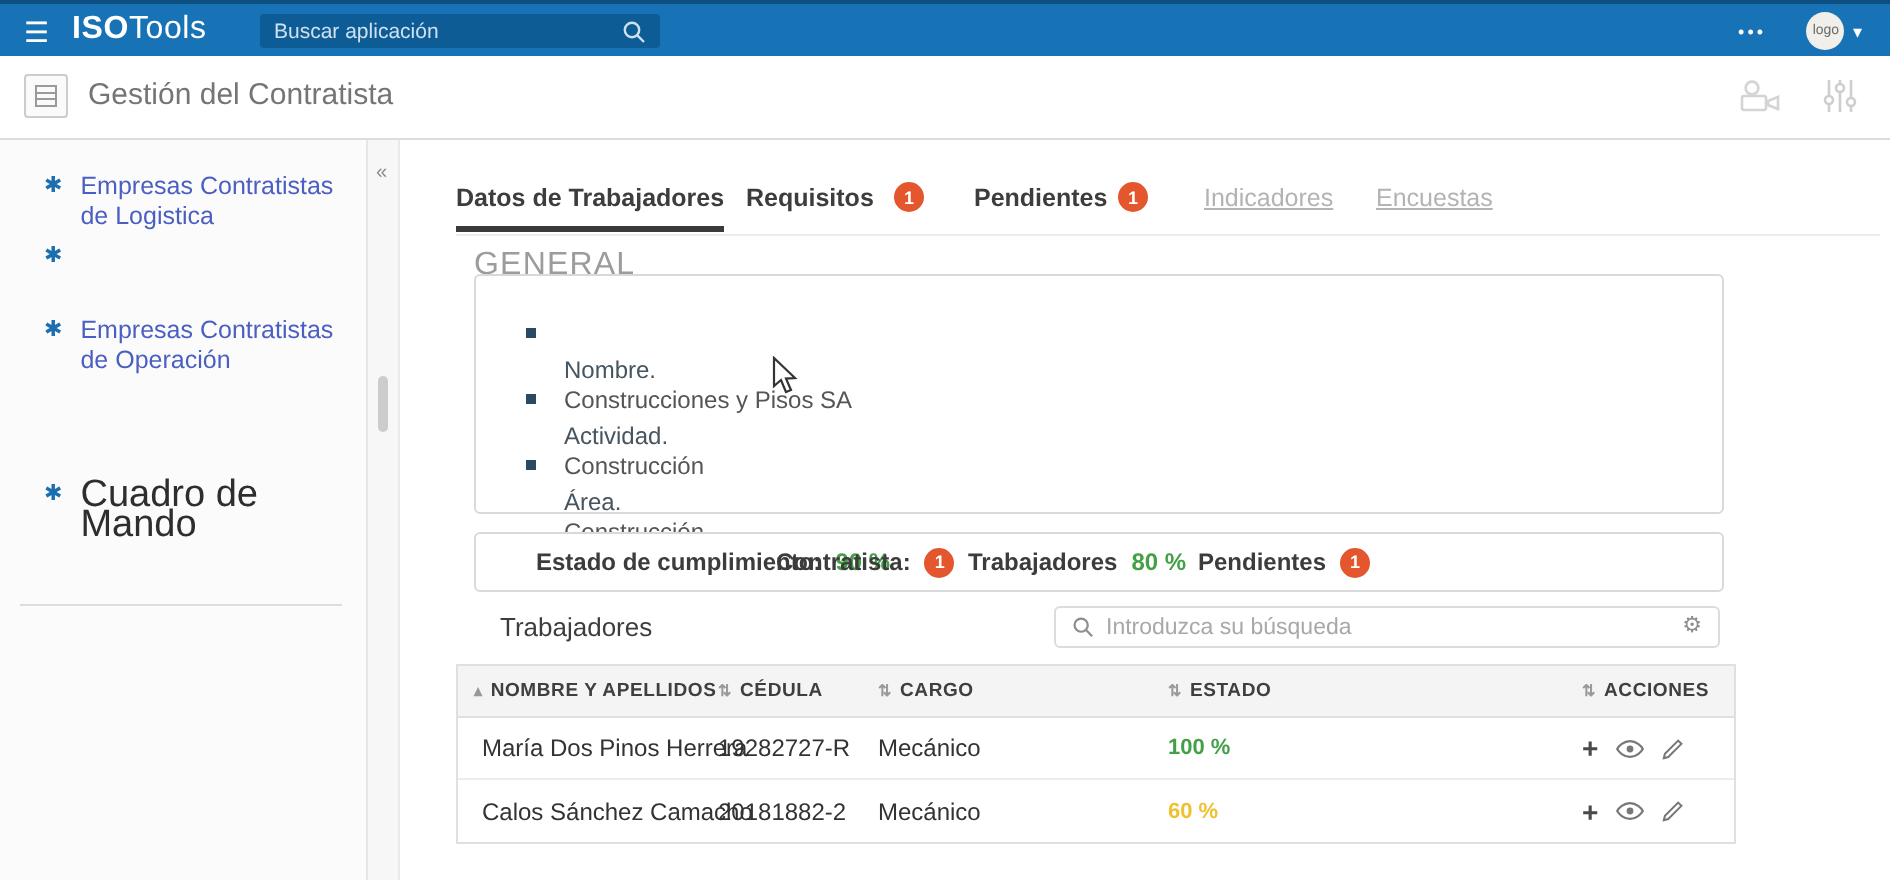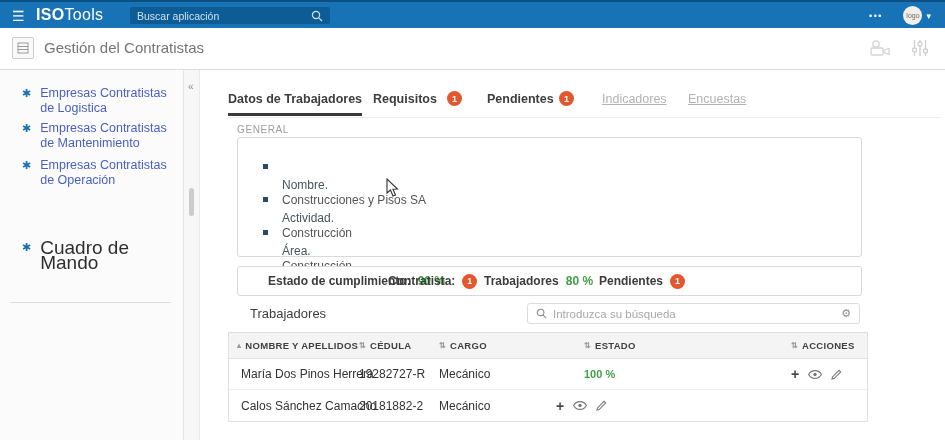--- a/index.html
+++ b/index.html
@@ -41,21 +41,21 @@
   
   .main { position:absolute; top:70px; left:200px; right:0; bottom:0; background:#fff; }
 
   .tabs { position:absolute; top:18px; left:28px; width:712px; height:30px; border-bottom:1px solid #ececec; }
   .tab { position:absolute; top:4px; font-size:12.5px; color:#3d3d3d; font-weight:600; cursor:pointer; white-space:nowrap; }
   .tab.active { border-bottom:3px solid #3a3a3a; padding-bottom:7px; }
   .tab.muted { color:#b3b3b3; font-weight:400;text-decoration:underline; }
   .badge { display:inline-flex; align-items:center; justify-content:center; width:15px; height:15px; border-radius:50%; background:#e4572e; color:#fff; font-size:9px; font-weight:700; }
   .tab-badge { position:absolute; top:3px; cursor:pointer; }
 
-  .section-label { position:absolute; left:37px; top:54px; font-size:10px; color:#9c9c9c; letter-spacing:.6px; }
+  .section-label { position:absolute; left:37px; top:54px; font-size:16px; color:#9c9c9c; letter-spacing:.6px; }
   .general-box { position:absolute; left:37px; top:67px; width:625px; height:120px; border:1px solid #d9d9d9; border-radius:3px; background:#fff; }
   .field { position:absolute; left:25px; display:flex; }
   .bullet { width:5px; height:5px; background:#2a4a63; margin-top:4px; flex:none; font-size:0; }
   .field-text { margin-left:14px; font-size:12px; line-height:14.5px; }
   .field-label { color:#46555f;margin-top:18px; }
   .field-value { color:#555; }
 
   .status-box { position:absolute; left:37px; top:196px; width:625px; height:30px; border:1px solid #d9d9d9; border-radius:3px; background:#fff; }
   .status-item { position:absolute; top:0; height:100%; display:flex; align-items:center; gap:7px; font-size:12px; color:#3c3c3c; font-weight:600; white-space:nowrap; }
   .pct-green { color:#43a047; font-weight:700; }
@@ -110,21 +110,21 @@
   </div>
 
   <div class="appheader">
     <div class="app-icon">
       <svg width="12" height="12" viewBox="0 0 12 12">
         <rect x="1" y="1" width="10" height="10" fill="none" stroke="#9a9a9a" stroke-width="1"></rect>
         <line x1="1" y1="4.5" x2="11" y2="4.5" stroke="#9a9a9a" stroke-width="1"></line>
         <line x1="1" y1="7.5" x2="11" y2="7.5" stroke="#9a9a9a" stroke-width="1"></line>
       </svg>
     </div>
-    <span class="app-title">Gestión del Contratistas</span>
+    <span class="app-title">Gestión del Contratista</span>
     <div class="header-icons">
       <svg width="22" height="18" viewBox="0 0 22 18" class="action-icon">
         <circle cx="7" cy="5" r="3.2" fill="none" stroke="#d4d4d4" stroke-width="1.3"></circle>
         <rect x="2" y="9" width="12" height="7" rx="1" fill="none" stroke="#d4d4d4" stroke-width="1.3"></rect>
         <path d="M15 11.5 L20 9.5 L20 15.5 L15 13.5 Z" fill="none" stroke="#d4d4d4" stroke-width="1.3"></path>
       </svg>
       <svg width="18" height="18" viewBox="0 0 18 18" class="action-icon">
         <line x1="3.5" y1="1" x2="3.5" y2="17" stroke="#cecece" stroke-width="1.3"></line>
         <circle cx="3.5" cy="11" r="2" fill="#fff" stroke="#cecece" stroke-width="1.3"></circle>
         <line x1="9" y1="1" x2="9" y2="17" stroke="#cecece" stroke-width="1.3"></line>
@@ -135,21 +135,20 @@
     </div>
   </div>
 
   <div class="sidebar">
     <div class="side-item" style="top:16px">
       <span class="side-icon">✱</span>
       <span class="side-label">Empresas Contratistas de Logistica</span>
     </div>
     <div class="side-item" style="top:51px">
       <span class="side-icon">✱</span>
-      <span class="side-label">Empresas Contratistas de Mantenimiento</span>
     </div>
     <div class="side-item" style="top:88px">
       <span class="side-icon">✱</span>
       <span class="side-label">Empresas Contratistas de Operación</span>
     </div>
     <div class="side-divider"></div>
     <div class="side-item" style="top:170px">
       <span class="side-icon">✱</span>
       <span class="side-footer-label">Cuadro de Mando</span>
     </div>
@@ -270,20 +269,21 @@
               <path d="M1 11 L3.4 10.4 L10.6 3.2 L8.8 1.4 L1.6 8.6 Z" fill="none" stroke="#777" stroke-width="1.1"></path>
             </svg>
           </span>
         </span>
       </div>
 
       <div class="trow tbody-row">
         <span class="td pad1">Calos Sánchez Camacho</span>
         <span class="td">20181882-2</span>
         <span class="td">Mecánico</span>
+        <span class="td pad-estado estado estado-yellow">60 %</span>
         <span class="actions">
           <span class="action-plus">+</span>
           <span class="action-icon">
             <svg width="14" height="9" viewBox="0 0 14 9">
               <path d="M7 0.6 C3.8 0.6 1.4 3 0.6 4.5 C1.4 6 3.8 8.4 7 8.4 C10.2 8.4 12.6 6 13.4 4.5 C12.6 3 10.2 0.6 7 0.6 Z" fill="none" stroke="#777" stroke-width="1.1"></path>
               <circle cx="7" cy="4.5" r="1.7" fill="#777"></circle>
             </svg>
           </span>
           <span class="action-icon">
             <svg width="11" height="11" viewBox="0 0 12 12">

